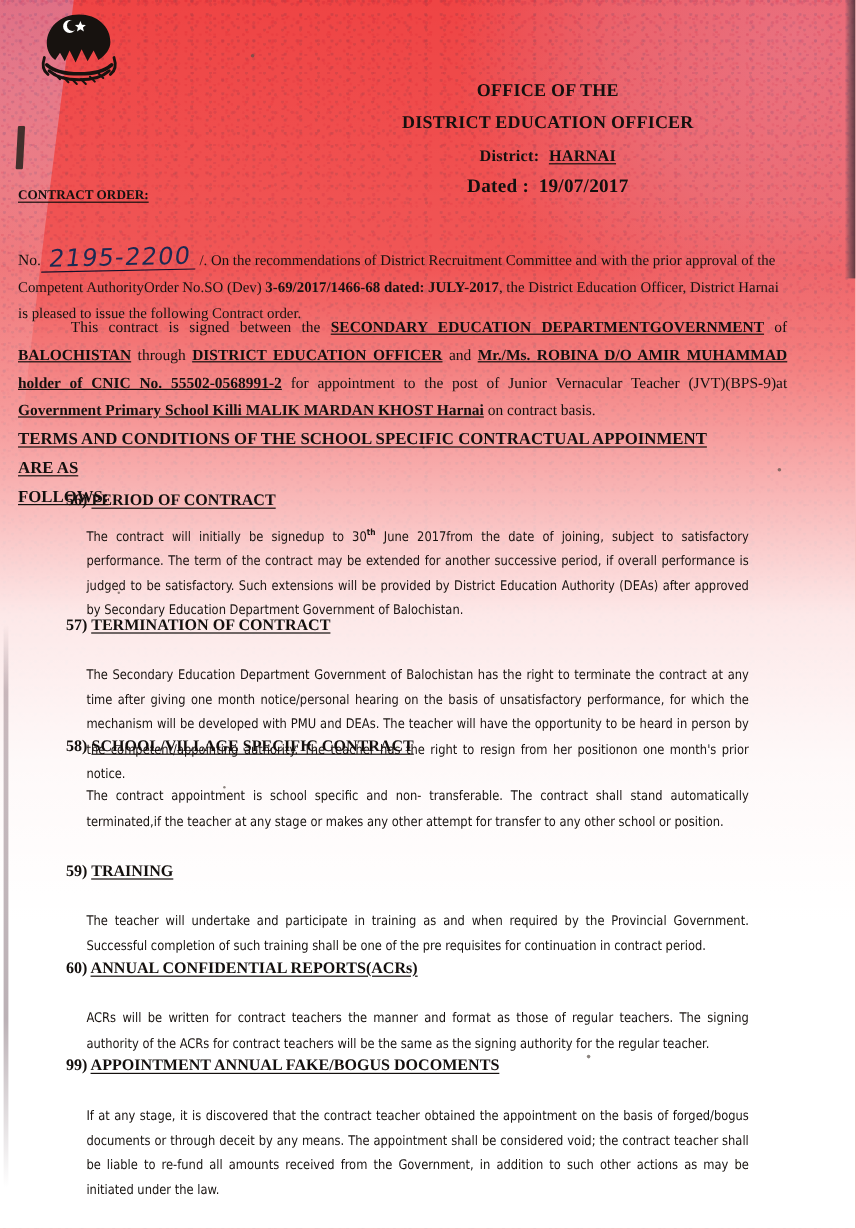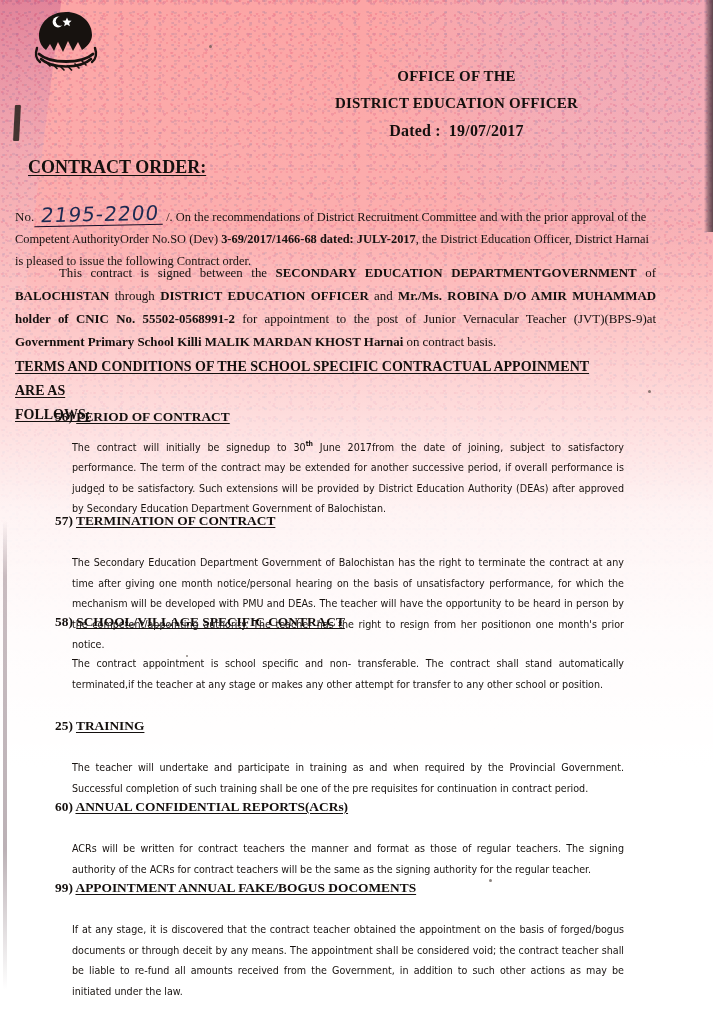--- a/index.html
+++ b/index.html
@@ -10,21 +10,21 @@
   }
   body {
     font-family: "Liberation Serif", serif;
   }
 
   .page {
     position: relative;
     width: 713px;
     height: 1024px;
     overflow: hidden;
-    background: #fca5a5;
+    background: #ef4444;
   }
 
   
   .scan-noise {
     position: absolute;
     inset: 0;
     pointer-events: none;
     z-index: 3;
     mix-blend-mode: multiply;
     opacity: 0.55;
@@ -175,25 +175,25 @@
   
   .body-wrap {
     position: absolute;
     left: 0; top: 0;
     width: 713px;
     z-index: 7;
   }
 
   .contract-order-title {
     position: absolute;
-    left: 28px;
+    left: 15px;
     top: 157px;
     font-family: "Liberation Serif", serif;
     font-weight: bold;
-    font-size: 18px;
+    font-size: 11px;
     color: #14100e;
     text-decoration: underline;
     text-underline-offset: 2px;
   }
   .no-label { font-size: 13px; }
   .handwritten {
     display: inline-block;
     font-family: "DejaVu Sans", sans-serif;
     font-size: 20px;
     font-weight: 500;
@@ -224,21 +224,21 @@
     left: 15px;
     top: 262px;
     width: 641px;
     font-family: "Liberation Serif", serif;
     font-size: 12.9px;
     color: #14100e;
     line-height: 23px;
     text-align: justify;
     text-indent: 44px;
   }
-  .para-contract b { font-weight: bold; }
+  .para-contract b { font-weight: bold; text-decoration: underline; }
 
   .terms-heading {
     position: absolute;
     left: 15px;
     top: 355px;
     width: 600px;
     font-family: "Liberation Serif", serif;
     font-weight: bold;
     font-size: 14px;
     color: #14100e;
@@ -299,20 +299,23 @@
     <path d="M9 46 C20 56 52 56 63 46" stroke="#17120f" stroke-width="3" fill="none" stroke-linecap="round"></path>
     <path d="M11 51 C22 61 50 61 61 51" stroke="#17120f" stroke-width="2.6" fill="none" stroke-linecap="round"></path>
     <path d="M16 54 l4 4 M23 56.5 l4 4 M30 58 l4 4 M37.5 58 l4 4 M45 56 l4 4 M52 53 l4 4" stroke="#17120f" stroke-width="1.7" stroke-linecap="round"></path>
     <path d="M7 40 C5 46 6 51 10 54" stroke="#17120f" stroke-width="2.4" fill="none" stroke-linecap="round"></path>
     <path d="M65 40 C67 46 66 51 62 54" stroke="#17120f" stroke-width="2.4" fill="none" stroke-linecap="round"></path>
   </svg>
 
   <div class="doc-header">
     <div class="line hdr-office">OFFICE OF THE</div>
     <div class="line hdr-deo">DISTRICT EDUCATION OFFICER</div>
+    <div class="line hdr-district">
+      <span>District:</span><span class="gap-sm"></span><span class="u">HARNAI</span>
+    </div>
     <div class="line hdr-dated">
       <span>Dated :</span><span class="gap-sm"></span><span>19/07/2017</span>
     </div>
   </div>
 
   <div class="body-wrap">
 
     <div class="contract-order-title">CONTRACT ORDER:</div>
 
     <div class="para-intro">
@@ -349,21 +352,21 @@
     <div class="clause" style="top:614px;">
       <div class="clause-head">
         <span>58)</span>
         <span class="ttl">SCHOOL/VILLAGE SPECIFIC CONTRACT</span>
       </div>
       <div class="clause-body" style="margin-top:24px;">The contract appointment is school specific and non- transferable. The contract shall stand automatically terminated,if the teacher at any stage or makes any other attempt for transfer to any other school or position.</div>
     </div>
 
     <div class="clause" style="top:718px;">
       <div class="clause-head">
-        <span>25)</span>
+        <span>59)</span>
         <span class="ttl">TRAINING</span>
       </div>
       <div class="clause-body" style="margin-top:24px;">The teacher will undertake and participate in training as and when required by the Provincial Government. Successful completion of such training shall be one of the pre requisites for continuation in contract period.</div>
     </div>
 
     <div class="clause" style="top:799px;">
       <div class="clause-head">
         <span>60)</span>
         <span class="ttl">ANNUAL CONFIDENTIAL REPORTS(ACRs)</span>
       </div>

